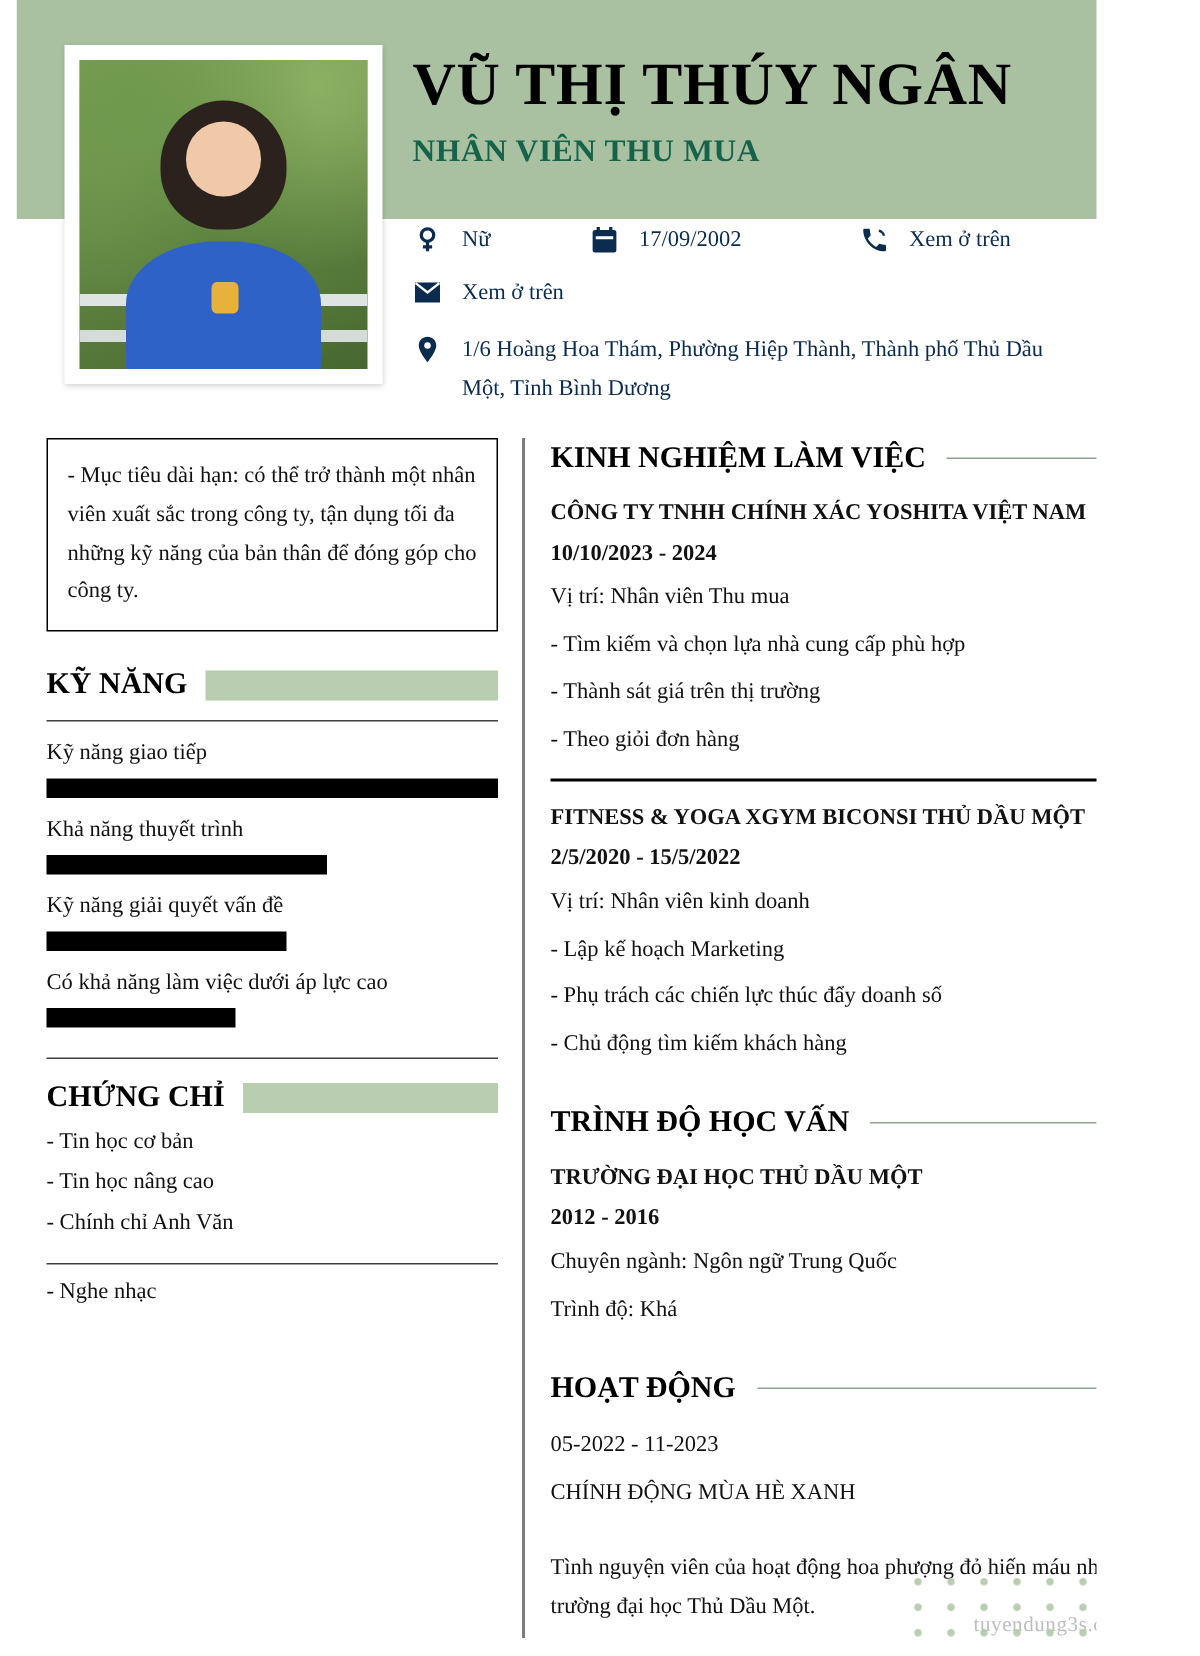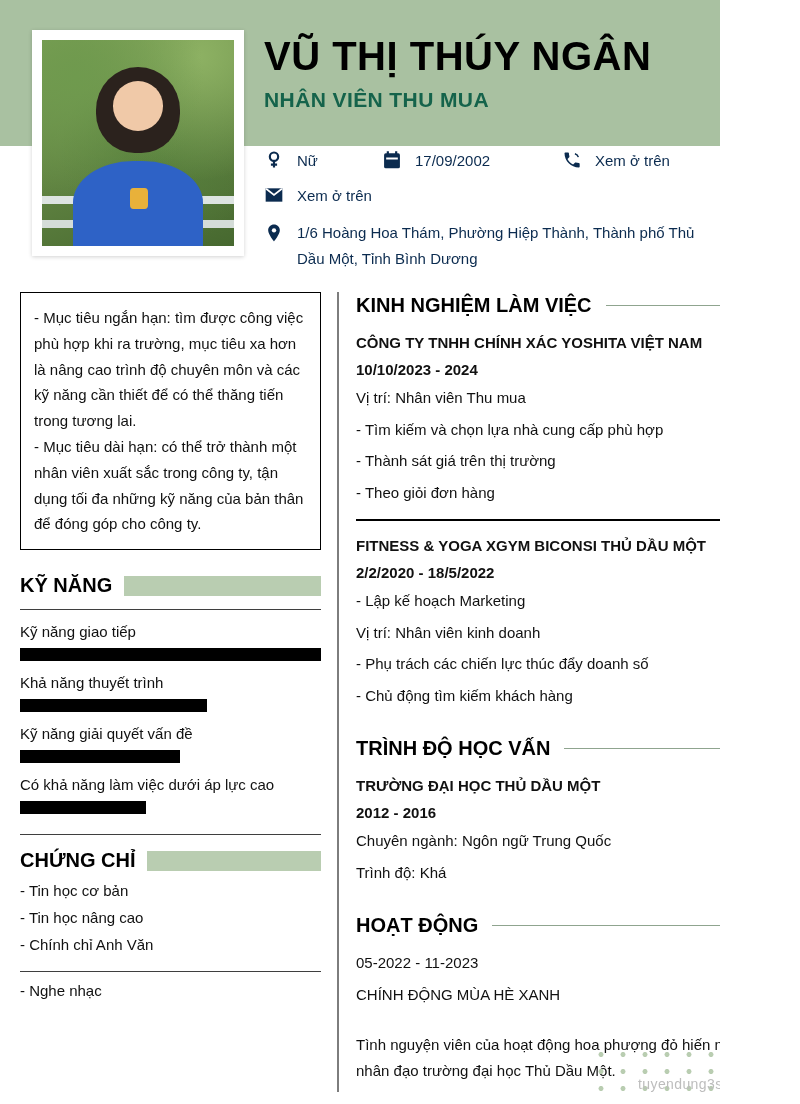--- a/index.html
+++ b/index.html
@@ -1,18 +1,18 @@
 <!DOCTYPE html>
 <html style="--band: #a9c1a1; --accent-light: #b9cdb1; --title-green: #15634b; --navy: #0b2b4f; --icon-green: #5f9070; --line: #8fa48f;"><head>
 <meta charset="utf-8">
 <style>
   html,body{margin:0;padding:0;background:#fff;}
   .page{
     position:relative;width:720px;height:1104px;background:#fff;overflow:hidden;
-    font-family:Liberation Sans, sans-serif;color:#111;
+    font-family:Liberation Serif, serif;color:#111;margin-left:11px;
   }
   
   .header-band{position:absolute;left:0;top:0;width:800px;height:146px;background:var(--band,#a9c1a1);}
   .deco-circle{position:absolute;left:760px;top:4px;width:54px;height:54px;border:2.5px solid #1c1c1c;border-radius:50%;background:transparent;}
   .deco-bar{position:absolute;left:770px;top:44px;width:8px;height:172px;background:#111;}
   .photo-frame{position:absolute;left:32px;top:30px;width:212px;height:226px;background:#fff;padding:10px;box-sizing:border-box;box-shadow:0 1px 4px rgba(0,0,0,.18);}
   .photo{position:relative;width:100%;height:100%;overflow:hidden;
     background:
       radial-gradient(circle at 18% 18%, #6f9a4e 0%, rgba(111,154,78,0) 55%),
       radial-gradient(circle at 82% 8%, #8db163 0%, rgba(141,177,99,0) 50%),
@@ -149,21 +149,20 @@
         <span class="address-text">1/6 Hoàng Hoa Thám, Phường Hiệp Thành, Thành phố Thủ Dầu Một, Tỉnh Bình Dương</span>
       </div>
     </div>
   </div>
 
   <div class="divider-v"></div>
 
   <div class="col-left">
 
     <div class="objective-box">
-      <p>- Mục tiêu ngắn hạn: tìm được công việc phù hợp khi ra trường, mục tiêu xa hơn là nâng cao trình độ chuyên môn và các kỹ năng cần thiết để có thể thăng tiến trong tương lai.</p>
       <p>- Mục tiêu dài hạn: có thể trở thành một nhân viên xuất sắc trong công ty, tận dụng tối đa những kỹ năng của bản thân để đóng góp cho công ty.</p>
     </div>
 
     <div class="left-header">
       <span>KỸ NĂNG</span>
       <span class="accent"></span>
     </div>
     <div class="rule"></div>
 
     <div class="skill">
@@ -219,23 +218,23 @@
         <div class="text-line">Vị trí: Nhân viên Thu mua</div>
         <div class="text-line">- Tìm kiếm và chọn lựa nhà cung cấp phù hợp</div>
         <div class="text-line">- Thành sát giá trên thị trường</div>
         <div class="text-line">- Theo giỏi đơn hàng</div>
       </div>
 
       <div class="exp-sep"></div>
 
       <div>
         <div class="exp-company">FITNESS &amp; YOGA XGYM BICONSI THỦ DẦU MỘT</div>
-        <div class="bold-line">2/2/2020 - 18/5/2022</div>
+        <div class="bold-line">2/5/2020 - 15/5/2022</div>
+        <div class="text-line">Vị trí: Nhân viên kinh doanh</div>
         <div class="text-line">- Lập kế hoạch Marketing</div>
-        <div class="text-line">Vị trí: Nhân viên kinh doanh</div>
         <div class="text-line">- Phụ trách các chiến lực thúc đẩy doanh số</div>
         <div class="text-line">- Chủ động tìm kiếm khách hàng</div>
       </div>
     </div>
 
     <div class="right-section section-gap">
       <div class="rs-header">
         <span class="rs-title">TRÌNH ĐỘ HỌC VẤN</span>
         <span class="rs-line"></span>
         <span class="rs-icon">

